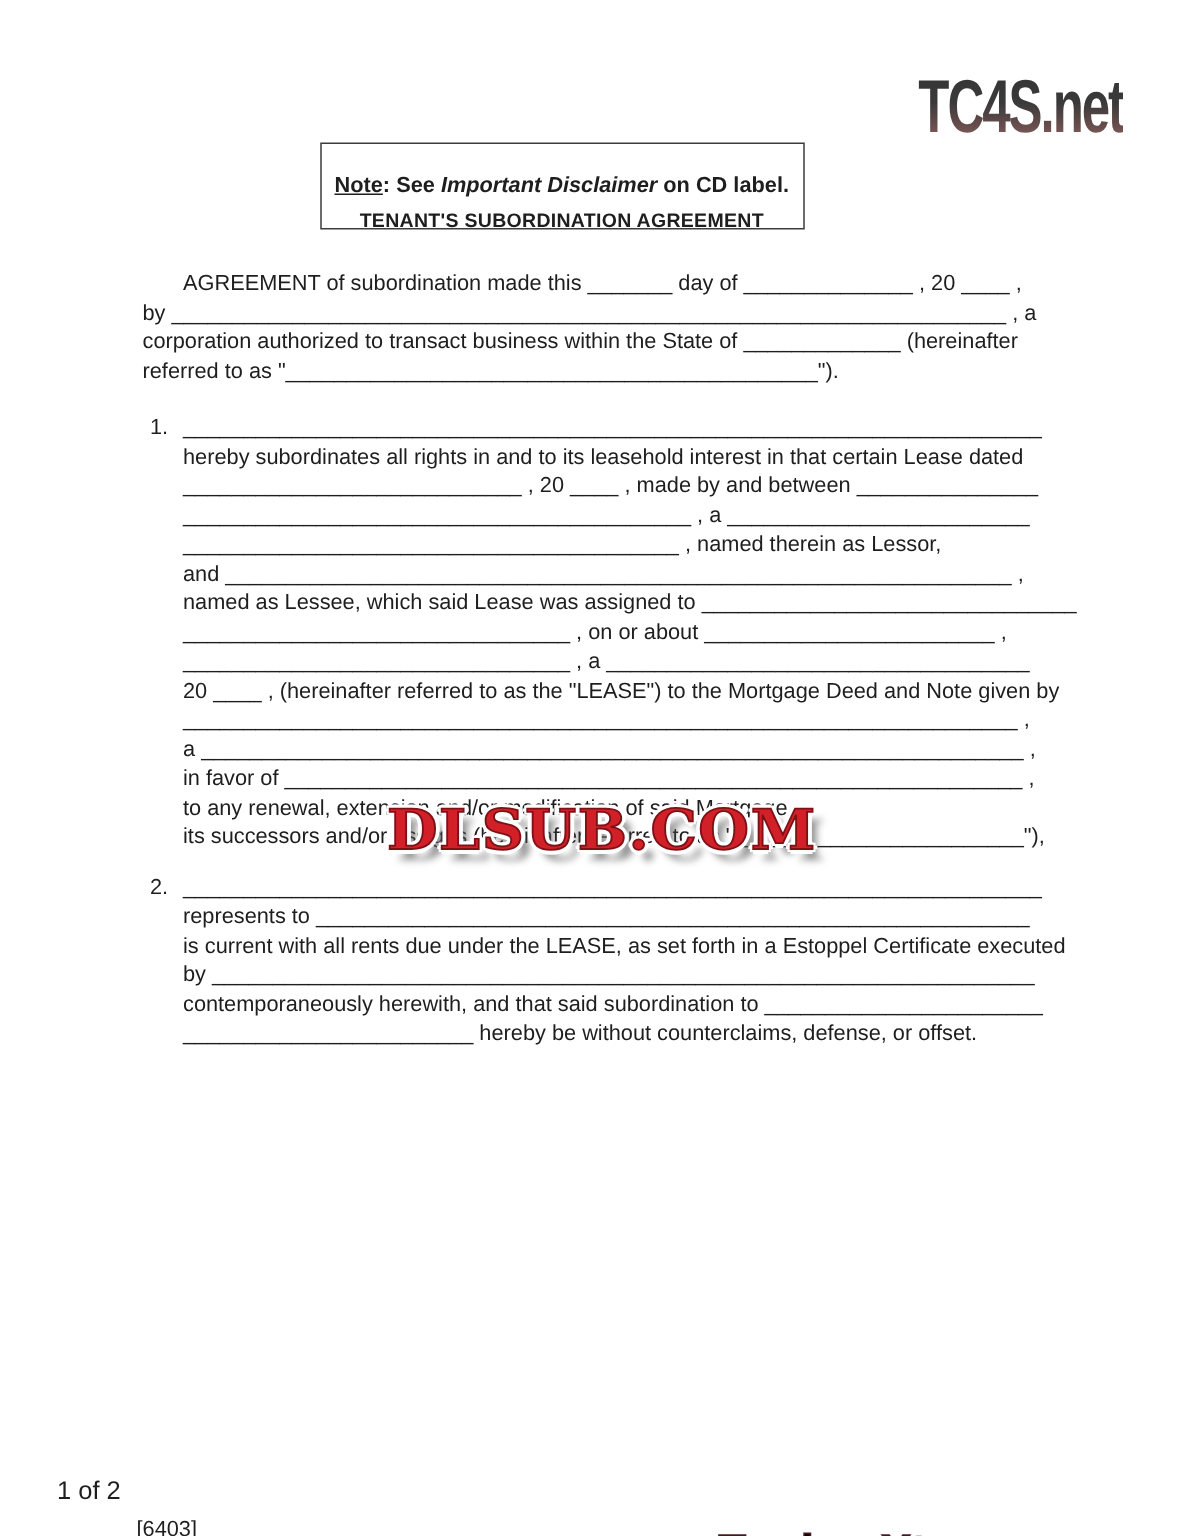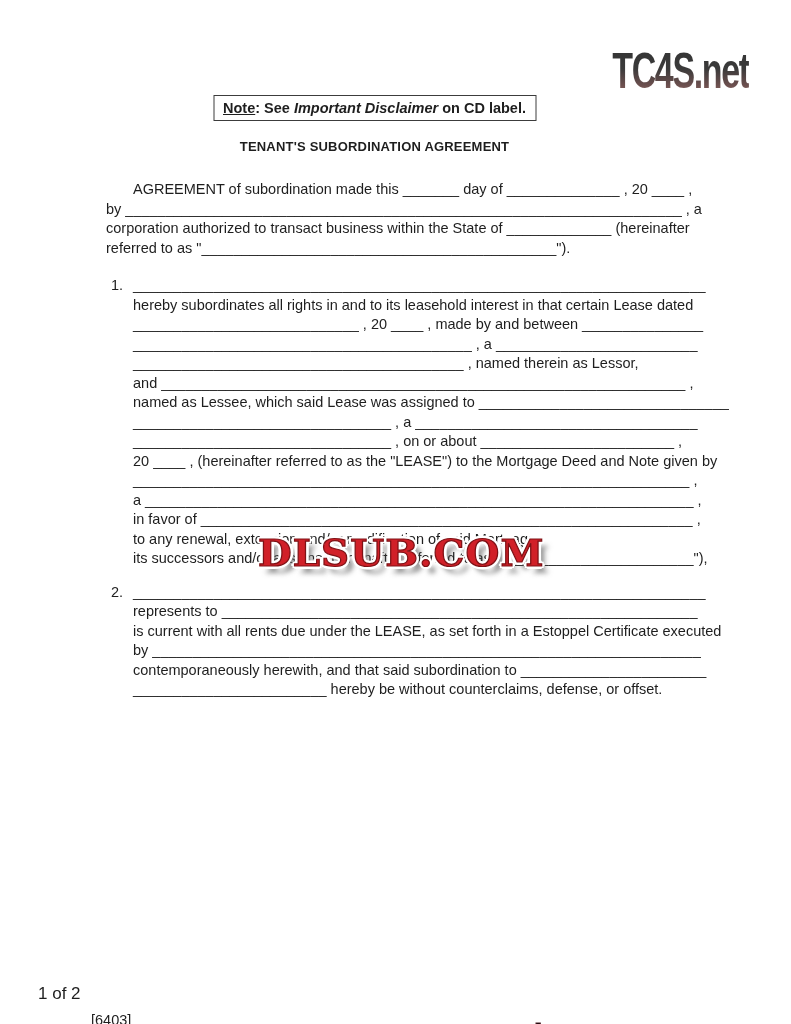--- a/index.html
+++ b/index.html
@@ -36,33 +36,33 @@
     -webkit-text-stroke:1.2px #44191f;
     text-shadow:
       -3px 0 0 #fff, 3px 0 0 #fff, 0 -3px 0 #fff, 0 3px 0 #fff,
       -2px -2px 0 #fff, 2px -2px 0 #fff, -2px 2px 0 #fff, 2px 2px 0 #fff,
       5px 6px 4px rgba(110,110,110,0.6);
   }
 
   
   .note-box {
     position:absolute; top:51px; left:50%; transform:translateX(-50%);
-    border:1px solid #3c3c3c; padding:4px 9px;
+    border:1px solid #3c3c3c; padding:20px 9px;
     font-size:14.5px; font-weight:bold; white-space:nowrap;
   }
   .note-label { text-decoration:underline; }
   .note-em { font-style:italic; }
   .title {
     position:absolute; top:95px; left:0; width:100%; margin:0;
     text-align:center; font-size:13px; font-weight:bold; letter-spacing:0.2px;
   }
 
   
   .content {
-    position:absolute; left:106px; top:136px; width:606px;
+    position:absolute; left:95px; top:136px; width:606px;
     font-size:14.5px; line-height:19.5px;
   }
   .doc-line { white-space:pre; height:19.5px; }
   .intro { margin-bottom:18px; }
   .intro .doc-line:first-child { text-indent:27px; }
   .item { display:flex; margin-bottom:14px; }
   .item .num { width:27px; flex:none; padding-left:5px; box-sizing:border-box; }
   .item .lines { flex:1 1 auto; min-width:0; }
 
   
@@ -91,22 +91,22 @@
     <div class="item">
       <div class="num">1.</div>
       <div class="lines">
           <div class="doc-line">_______________________________________________________________________</div>
           <div class="doc-line">hereby subordinates all rights in and to its leasehold interest in that certain Lease dated</div>
           <div class="doc-line">____________________________ , 20 ____ , made by and between _______________</div>
           <div class="doc-line">__________________________________________ , a _________________________</div>
           <div class="doc-line">_________________________________________ , named therein as Lessor,</div>
           <div class="doc-line">and _________________________________________________________________ ,</div>
           <div class="doc-line">named as Lessee, which said Lease was assigned to _______________________________</div>
+          <div class="doc-line">________________________________ , on or about ________________________ ,</div>
           <div class="doc-line">________________________________ , a ___________________________________</div>
-          <div class="doc-line">________________________________ , on or about ________________________ ,</div>
           <div class="doc-line">20 ____ , (hereinafter referred to as the "LEASE") to the Mortgage Deed and Note given by</div>
           <div class="doc-line">_____________________________________________________________________ ,</div>
           <div class="doc-line">a ____________________________________________________________________ ,</div>
           <div class="doc-line">in favor of _____________________________________________________________ ,</div>
           <div class="doc-line">to any renewal, extension and/or modification of said Mortgage.</div>
           <div class="doc-line">its successors and/or assigns (hereinafter referred to as "________________________"),</div>
         </div>
     </div>
 
     <div class="item">

